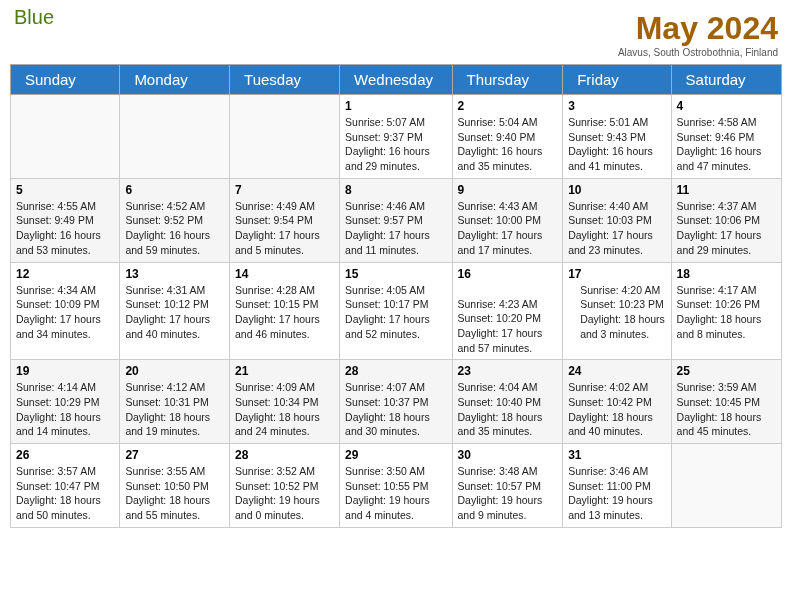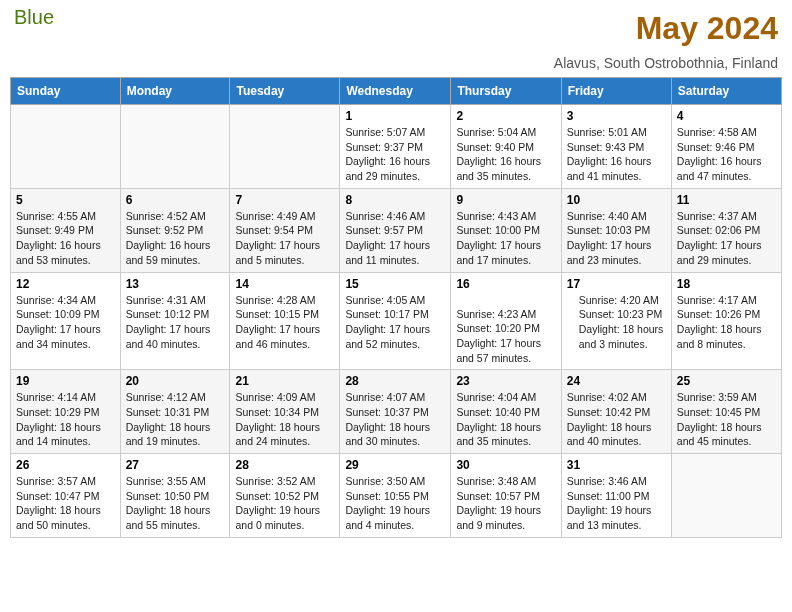--- a/index.html
+++ b/index.html
@@ -24,36 +24,35 @@
     }
     .title-block {
       text-align: right;
     }
     .month-title {
       font-size: 32px;
       font-weight: bold;
       color: #a16207;
     }
     .location-title {
-      font-size: 14px;
+      font-size: 10px;
       color: #555;
-      margin-top: 8px;
     }
     .calendar {
       width: 100%;
       border-collapse: collapse;
       font-size: 11px;
     }
     .calendar th {
       background-color: #2979c4;
       color: #fff;
       text-align: left;
-      padding: 6px 6px;
-      font-size: 12px;
-      font-weight: bold;
+      padding: 6px 14px;
+      font-size: 15px;
+      font-weight: normal;
       border: 1px solid #aaa;
     }
     .calendar td {
       border: 1px solid #ccc;
       vertical-align: top;
       padding: 4px 5px;
       width: 113px;
       min-height: 80px;
       background: #fff;
     }
@@ -172,21 +171,21 @@
         <td>
           <div class="day-number">10</div>
           <div class="day-info" style="white-space: pre-line;">Sunrise: 4:40 AM
 Sunset: 10:03 PM
 Daylight: 17 hours
 and 23 minutes.</div>
         </td>
         <td>
           <div class="day-number">11</div>
           <div class="day-info" style="white-space: pre-line;">Sunrise: 4:37 AM
-Sunset: 02:06 PM
+Sunset: 10:06 PM
 Daylight: 17 hours
 and 29 minutes.</div>
         </td>
       </tr>
       <tr>
         <td>
           <div class="day-number">12</div>
           <div class="day-info" style="white-space: pre-line;">Sunrise: 4:34 AM
 Sunset: 10:09 PM
 Daylight: 17 hours

